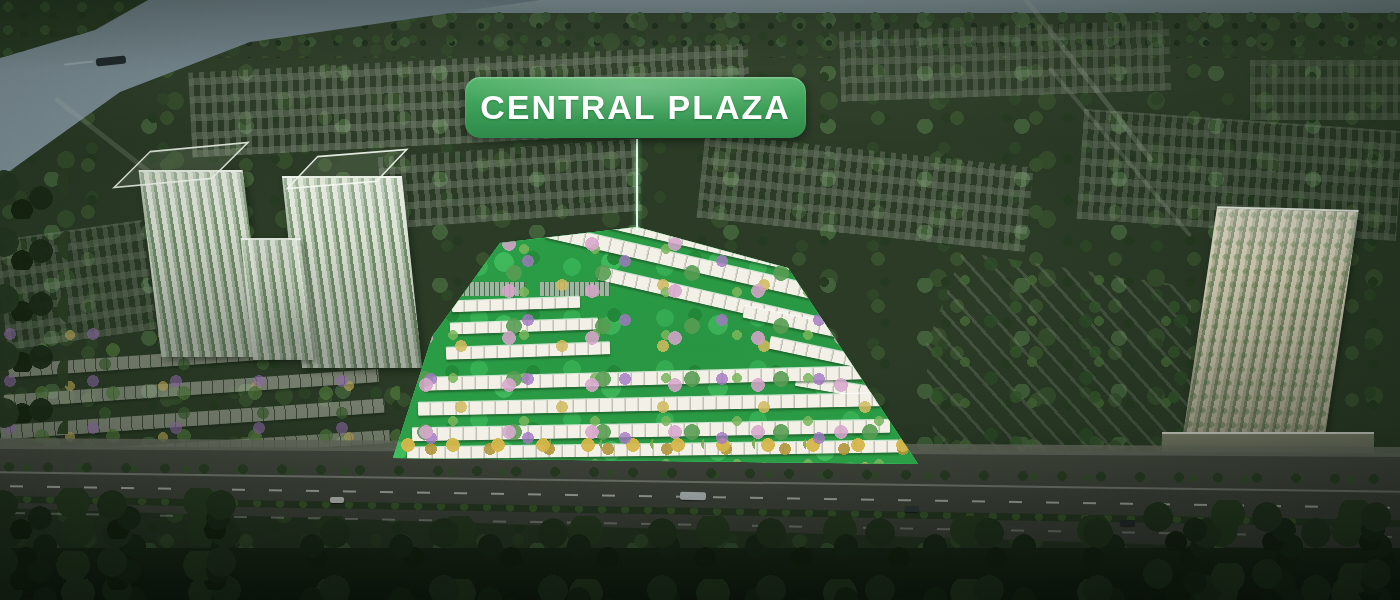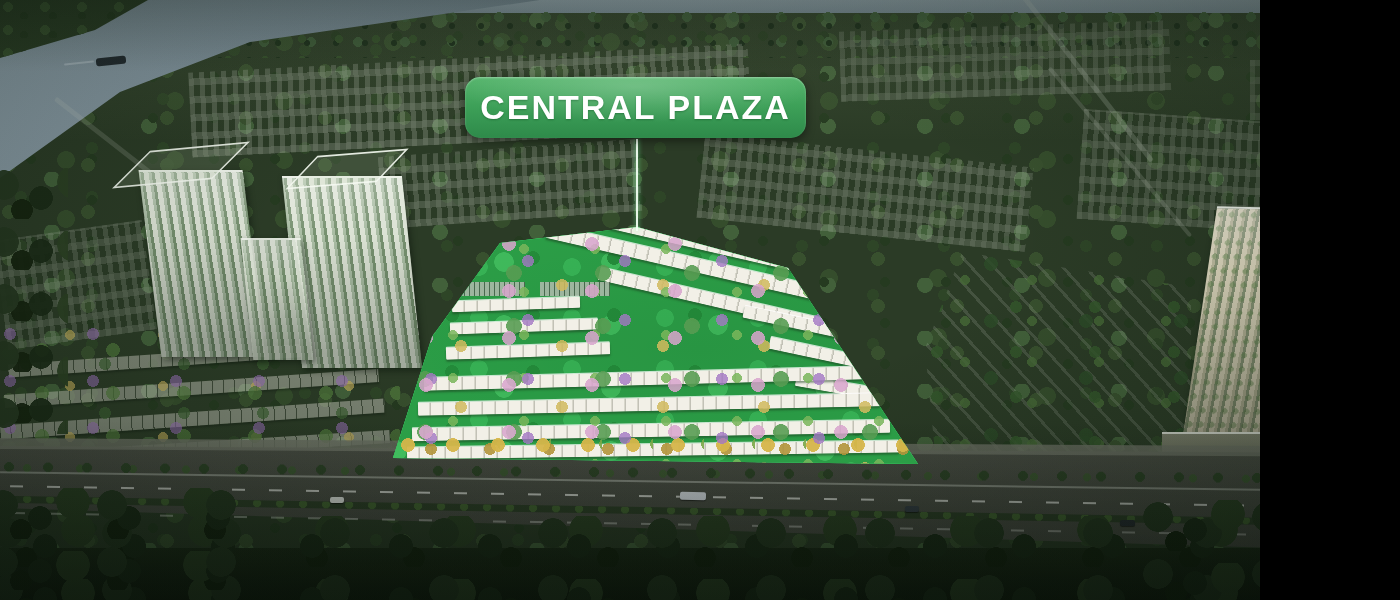--- a/index.html
+++ b/index.html
@@ -1,16 +1,16 @@
 <!DOCTYPE html>
 <html><head>
 <meta charset="utf-8">
 <style>
   html,body{margin:0;padding:0;background:#000;}
-  .stage{position:relative;width:1260px;height:600px;overflow:hidden;
+  .stage{position:relative;width:1400px;height:600px;overflow:hidden;
          font-family:"Liberation Sans",sans-serif;background:#243422;}
   .stage *{position:absolute;}
 
   
   .water-band{left:0;top:0;width:1400px;height:17px;
     background:linear-gradient(180deg,#97a8b0,#7a8c95);}
   .river{left:0;top:0;width:1400px;height:600px;
     clip-path:polygon(0 0,540px 0,430px 16px,250px 42px,120px 92px,0 178px);
     background:linear-gradient(115deg,#8a9ca6 0%,#70828c 45%,#5a6c77 100%);}
   .corner-grove{left:0;top:0;width:1400px;height:600px;

